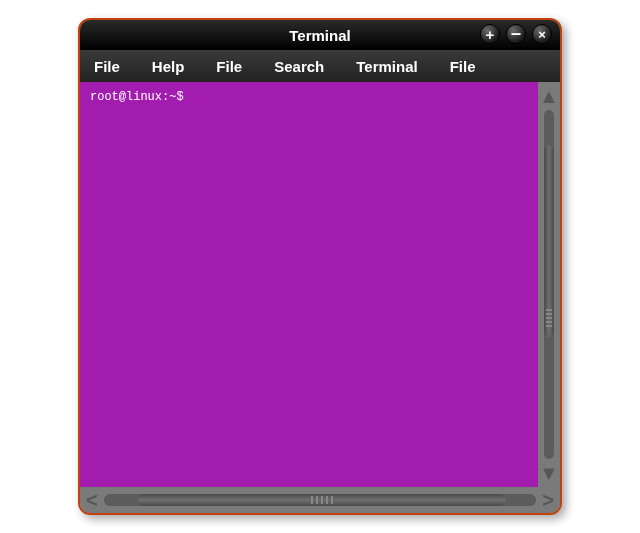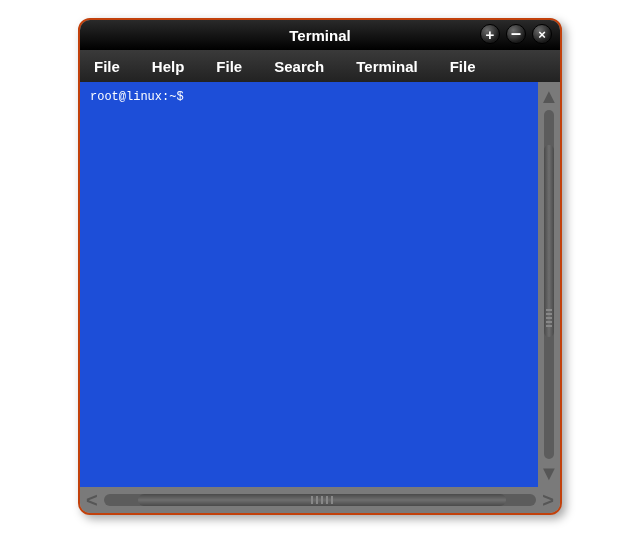--- a/index.html
+++ b/index.html
@@ -74,21 +74,21 @@
       font-weight: 600;
       cursor: pointer;
     }
     .content-area {
       flex: 1;
       display: flex;
       position: relative;
     }
     .terminal-pane {
       flex: 1;
-      background: #1d4ed8;
+      background: #a21caf;
       padding: 8px 10px;
       font-family: "Courier New", monospace;
       font-size: 12px;
       color: #fff;
     }
     .vscroll {
       width: 22px;
       background: #7a7a7a;
       display: flex;
       flex-direction: column;

